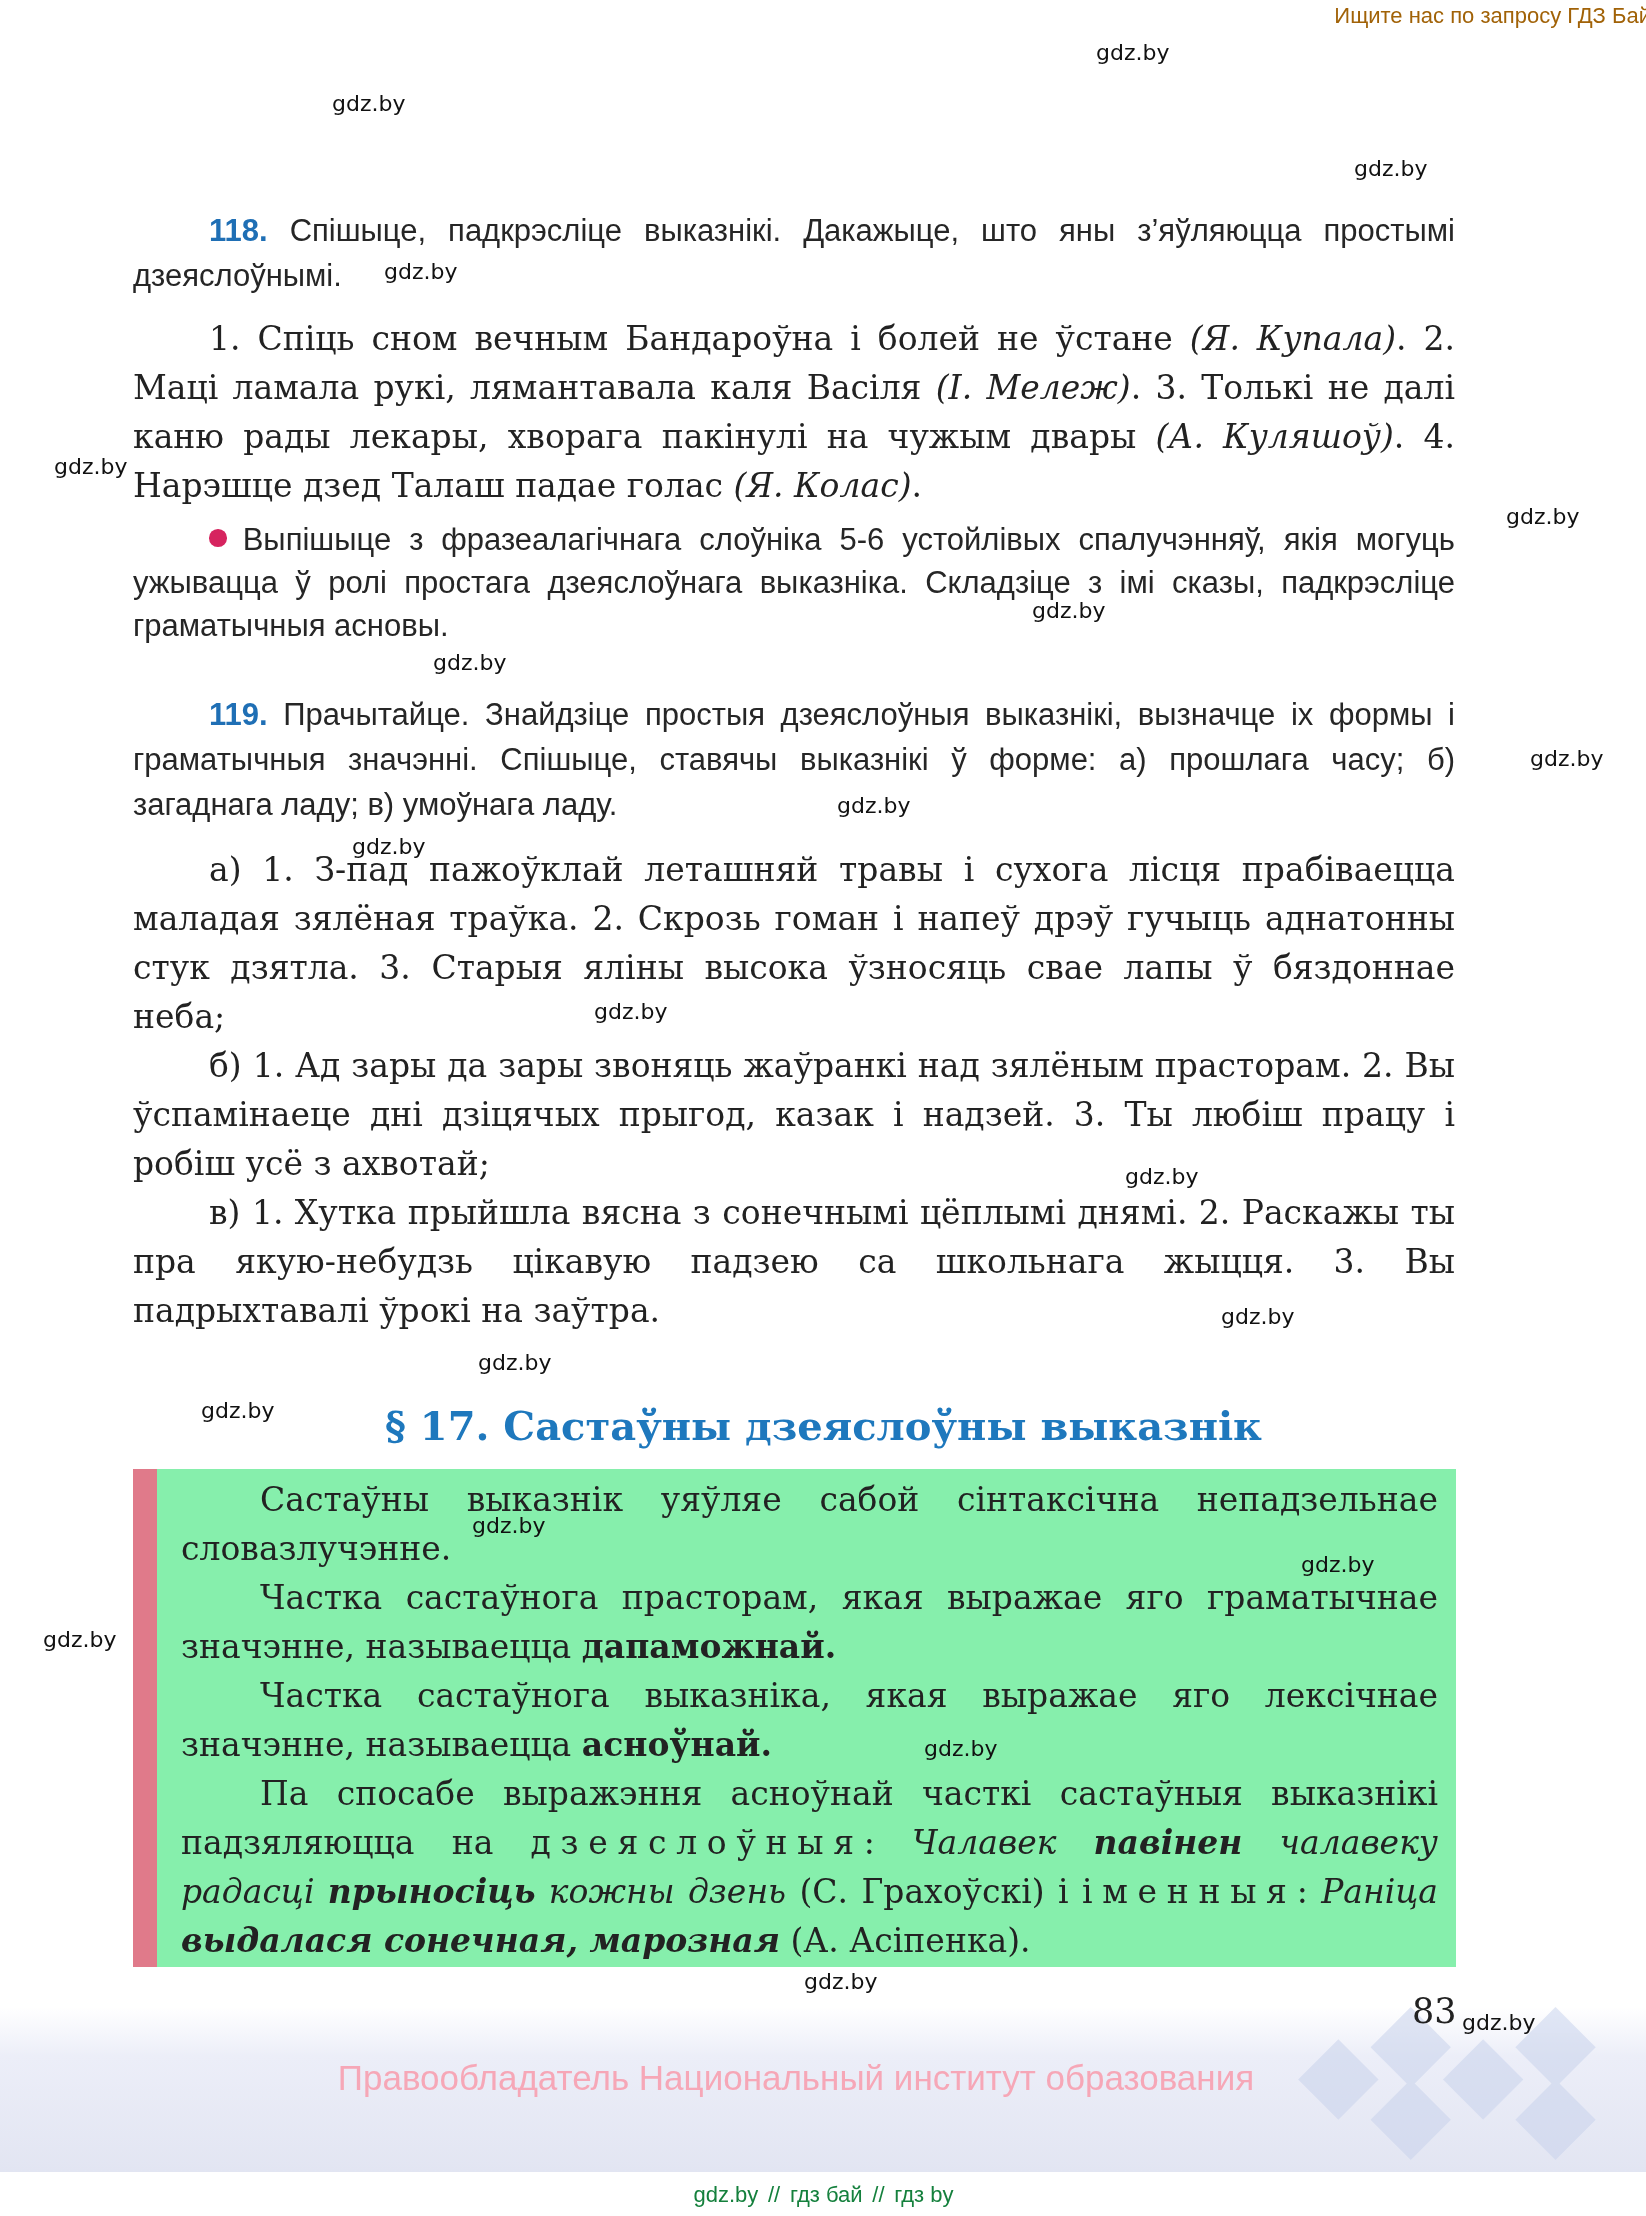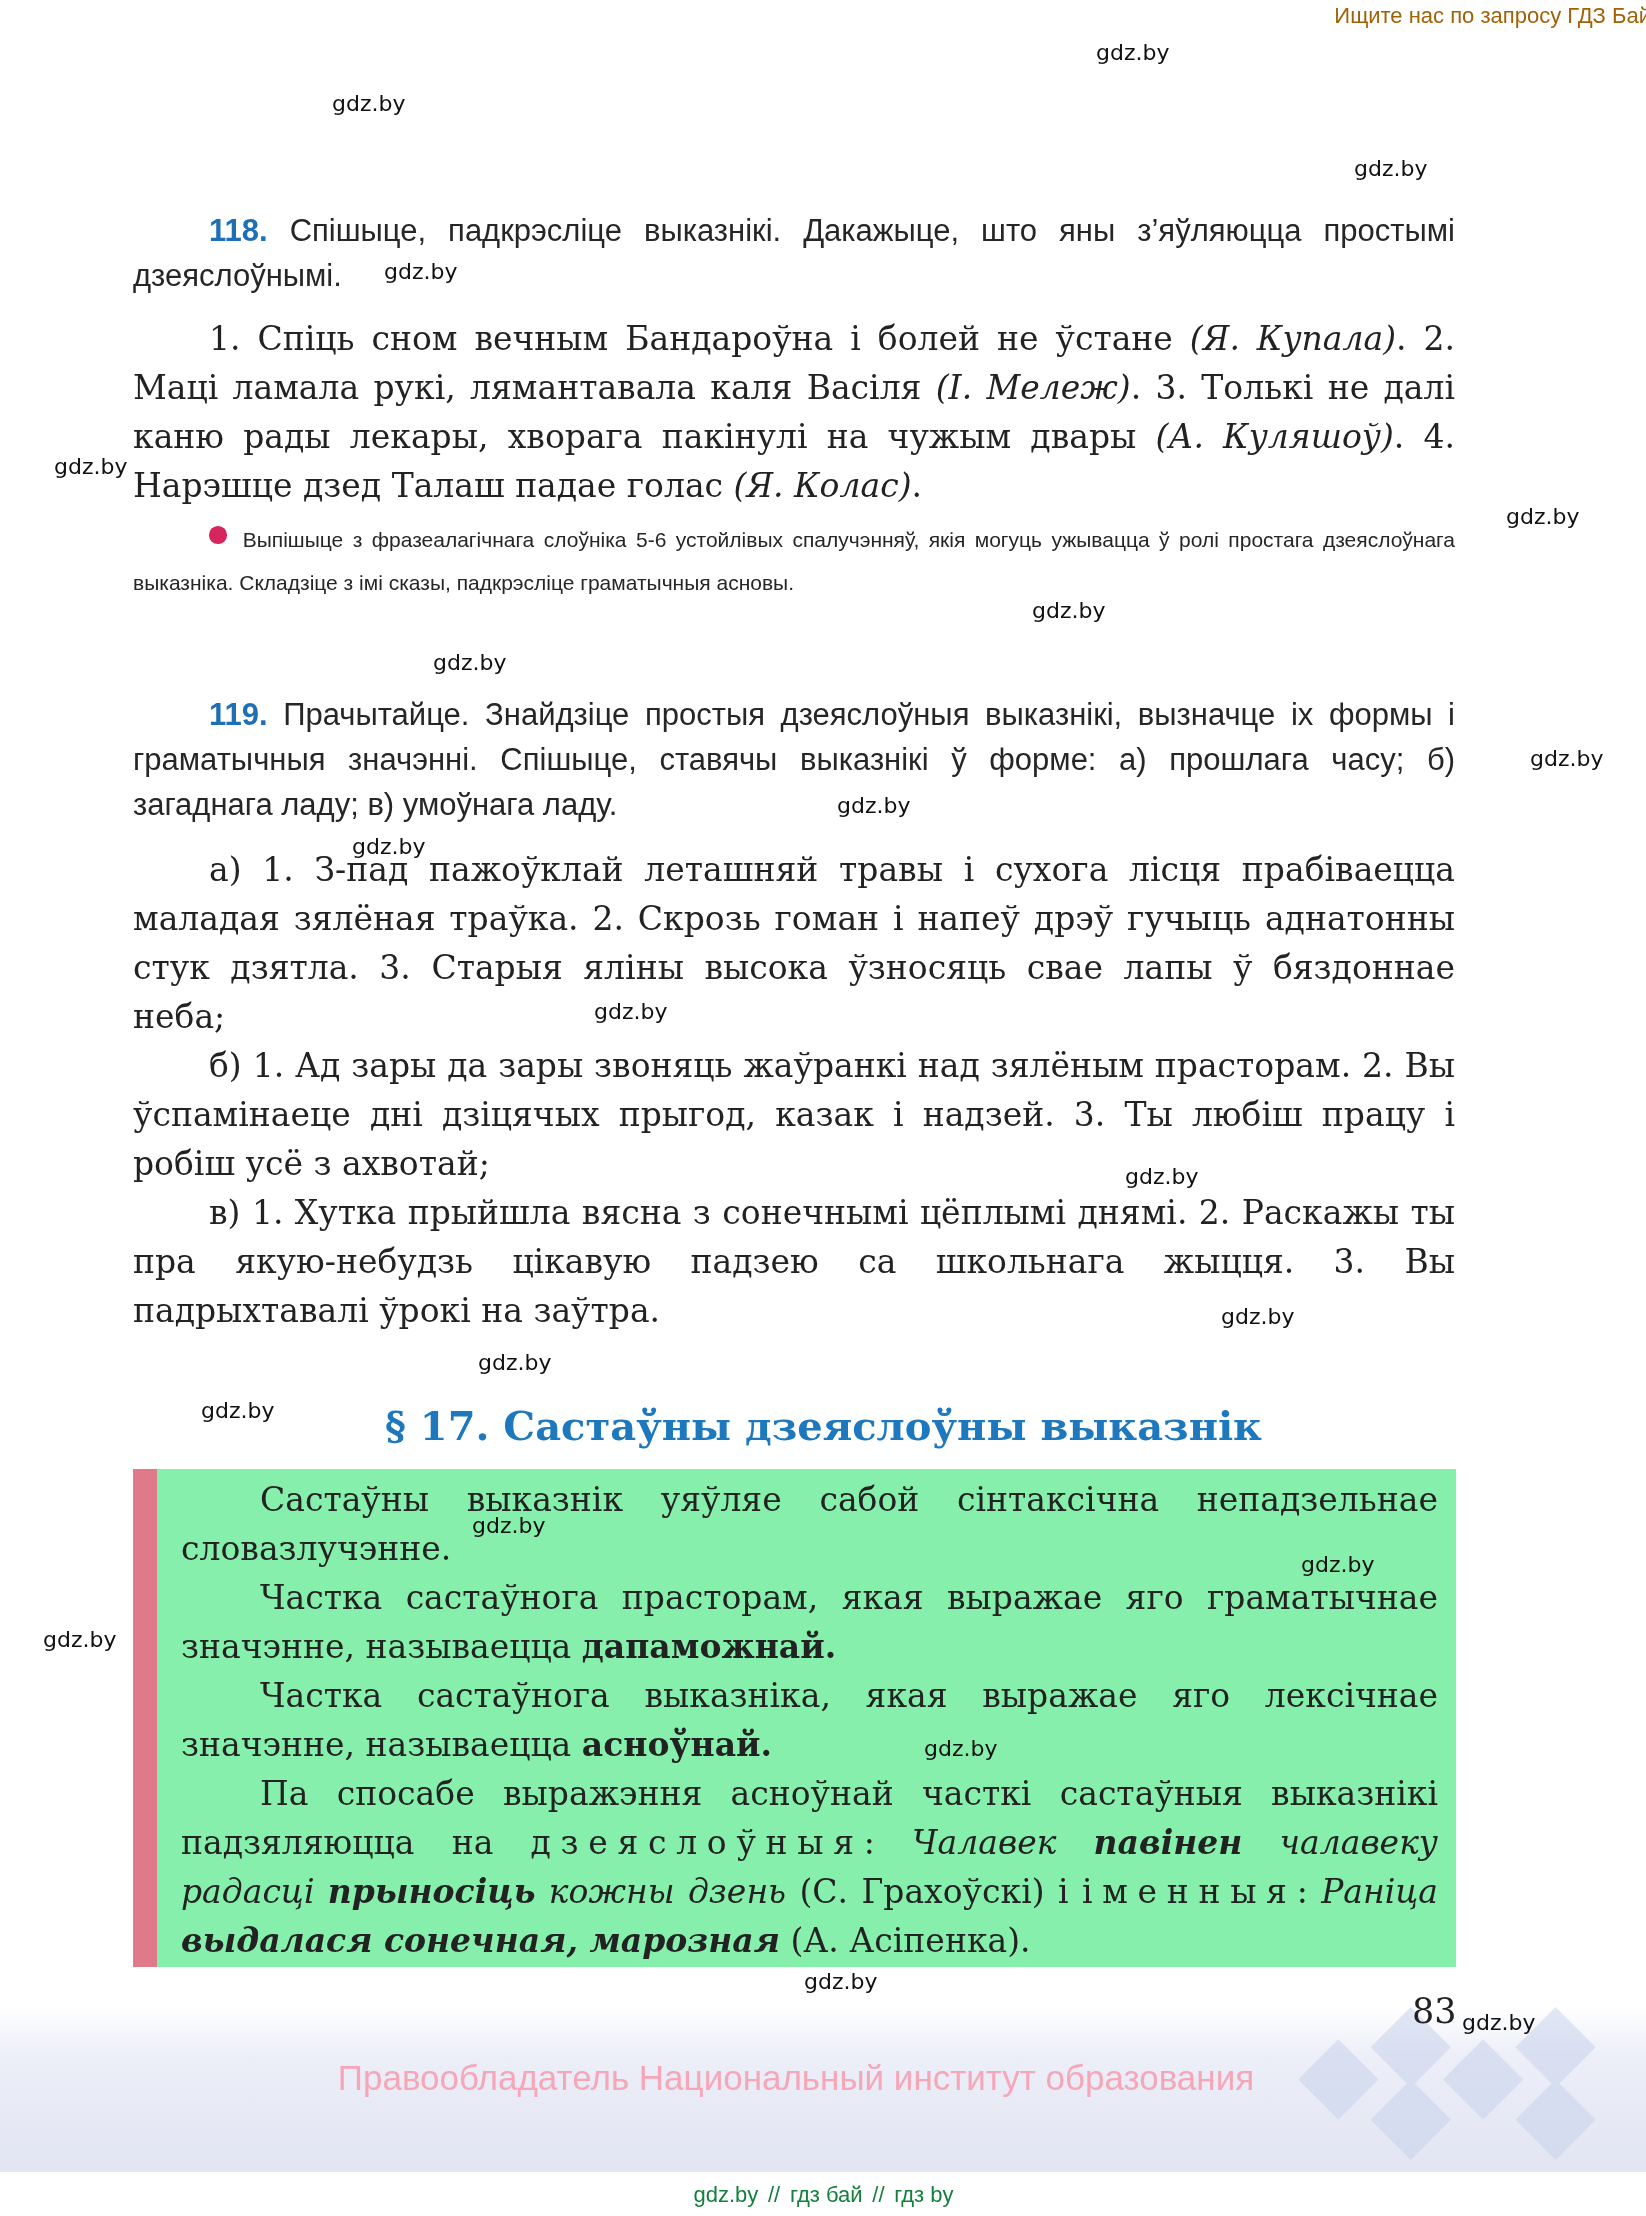--- a/index.html
+++ b/index.html
@@ -23,21 +23,21 @@
     text-align: justify; color: #262626; text-indent: 76px; margin: 0;
   }
   .task .num { color: #1f6fb5; font-weight: bold; }
   .body-text {
     font-family: "DejaVu Serif", serif; font-size: 33px; line-height: 49px;
     text-align: justify; color: #222; margin: 0;
   }
   .body-text p { margin: 0; text-indent: 76px; text-align: justify; }
   .body-text i { font-style: italic; }
   .bullet-task {
-    font-family: "Liberation Sans", sans-serif; font-size: 21px; line-height: 43px;
+    font-family: "Liberation Sans", sans-serif; font-size: 31px; line-height: 43px;
     text-align: justify; color: #262626; text-indent: 76px; margin: 0;
   }
   .bullet-dot {
     display: inline-block; width: 17.7px; height: 17.7px; border-radius: 50%;
     background: #d6245f; margin-right: 16px; vertical-align: 3.2px;
   }
   .section-title {
     position: absolute; top: 1402px; left: 0; width: 1647px; text-align: center;
     font-family: "DejaVu Serif", serif; font-weight: bold; font-size: 40px;
     color: #1e78bd;

